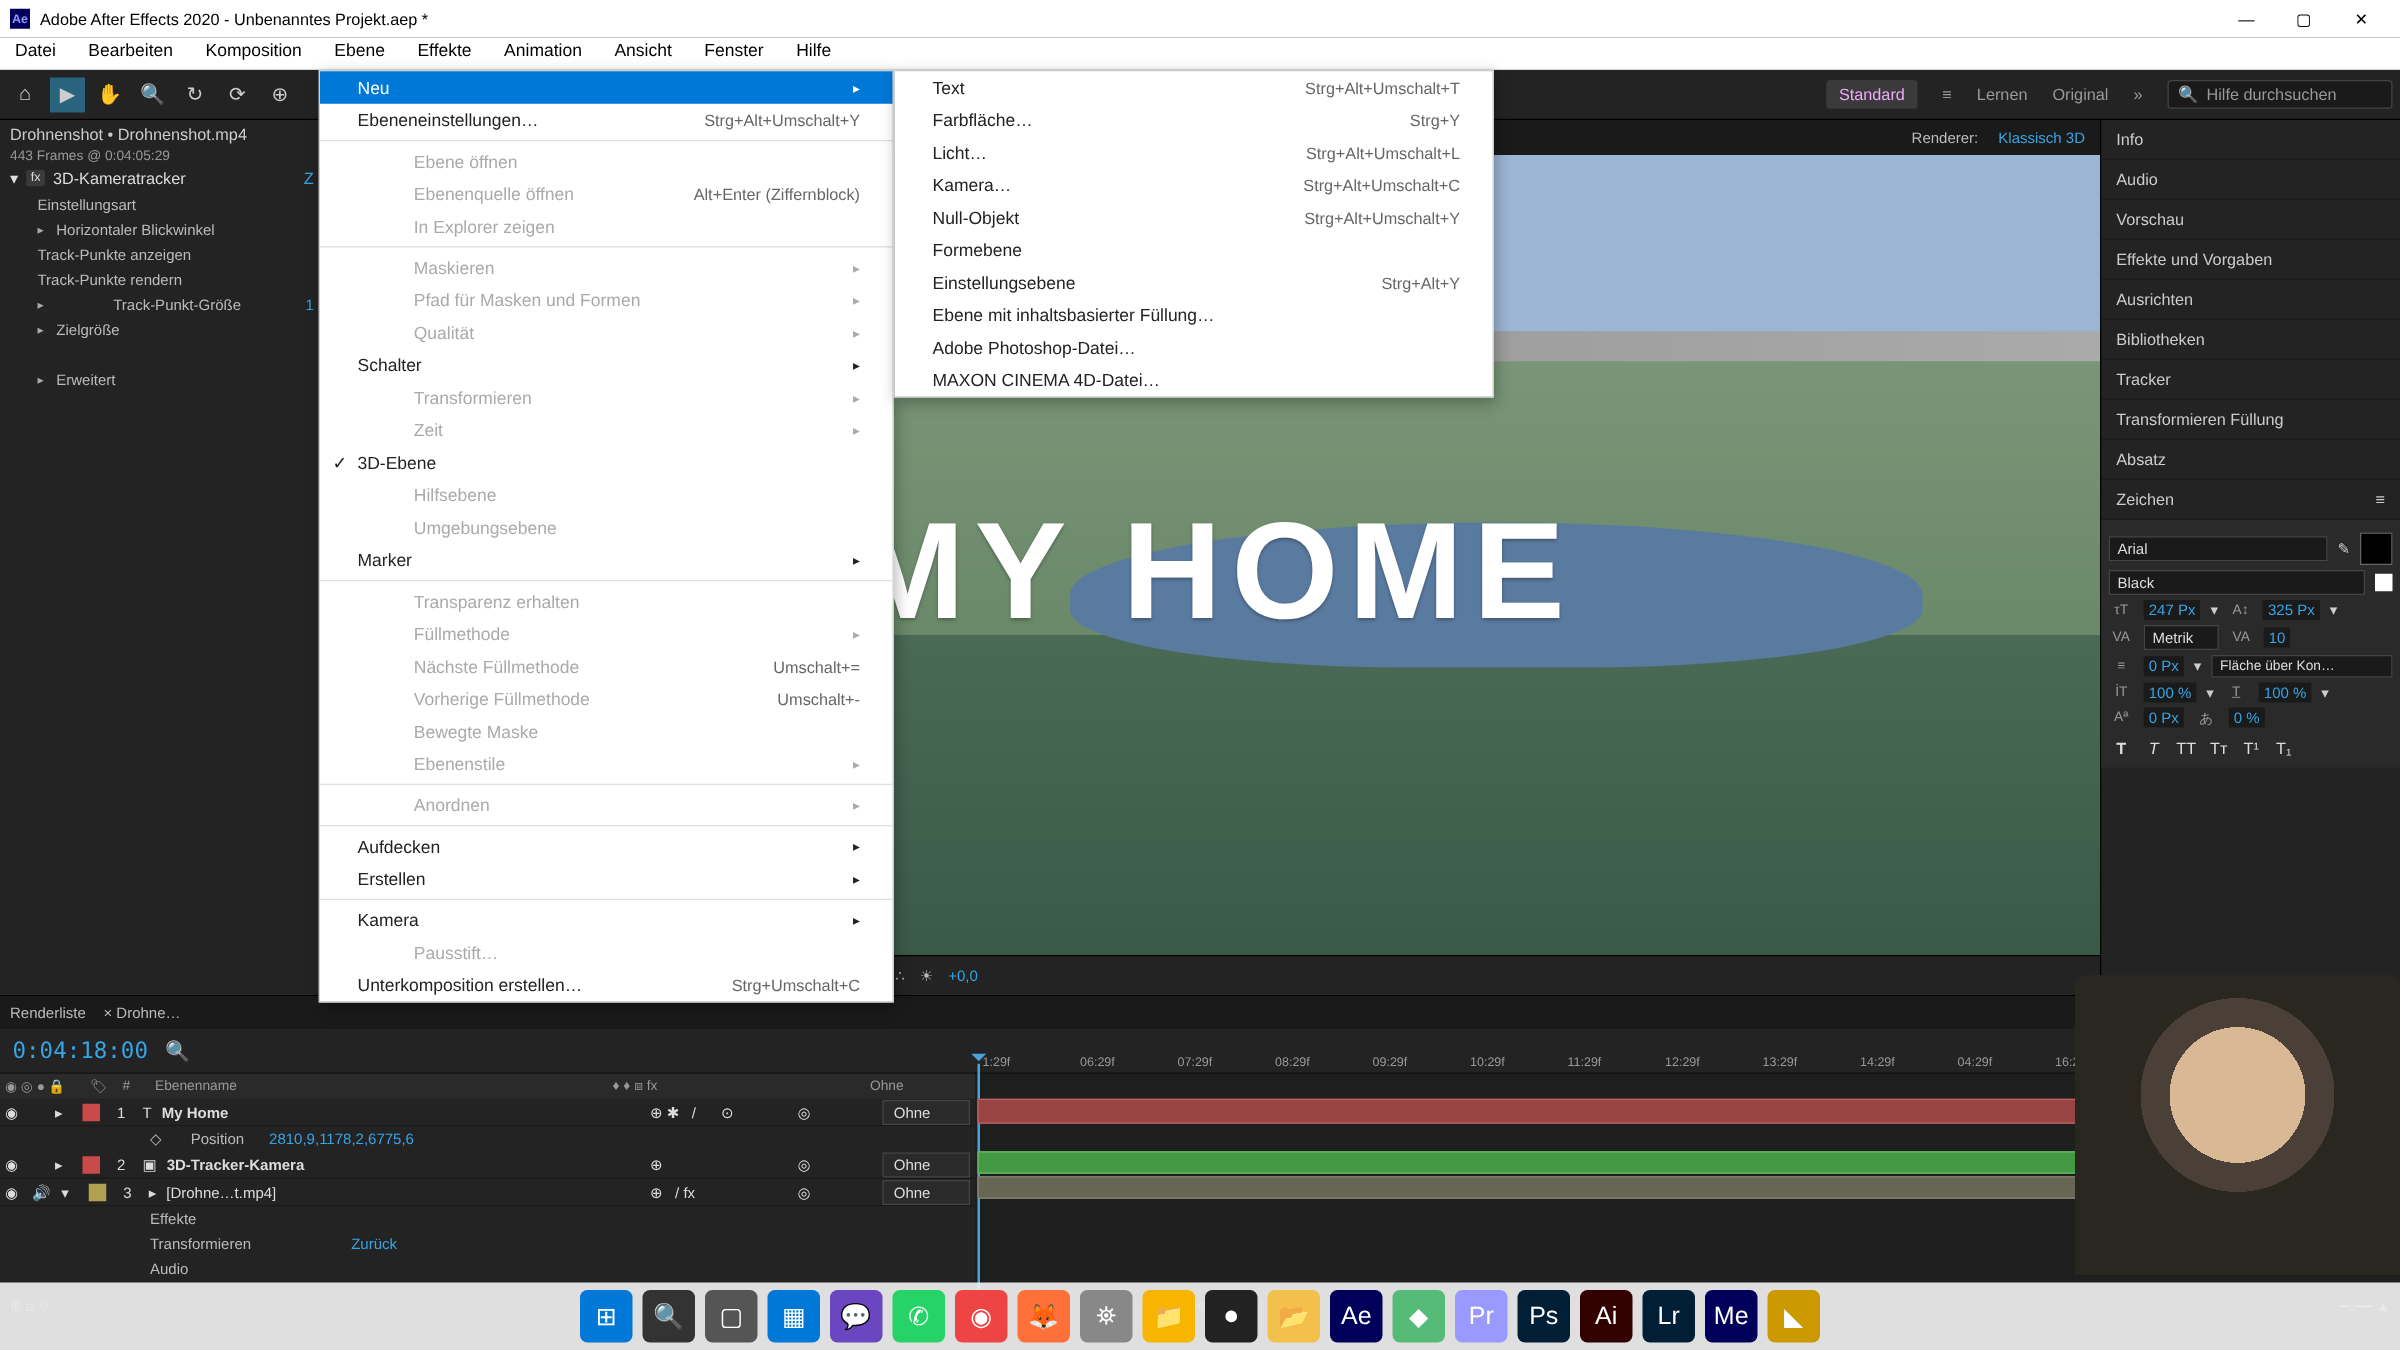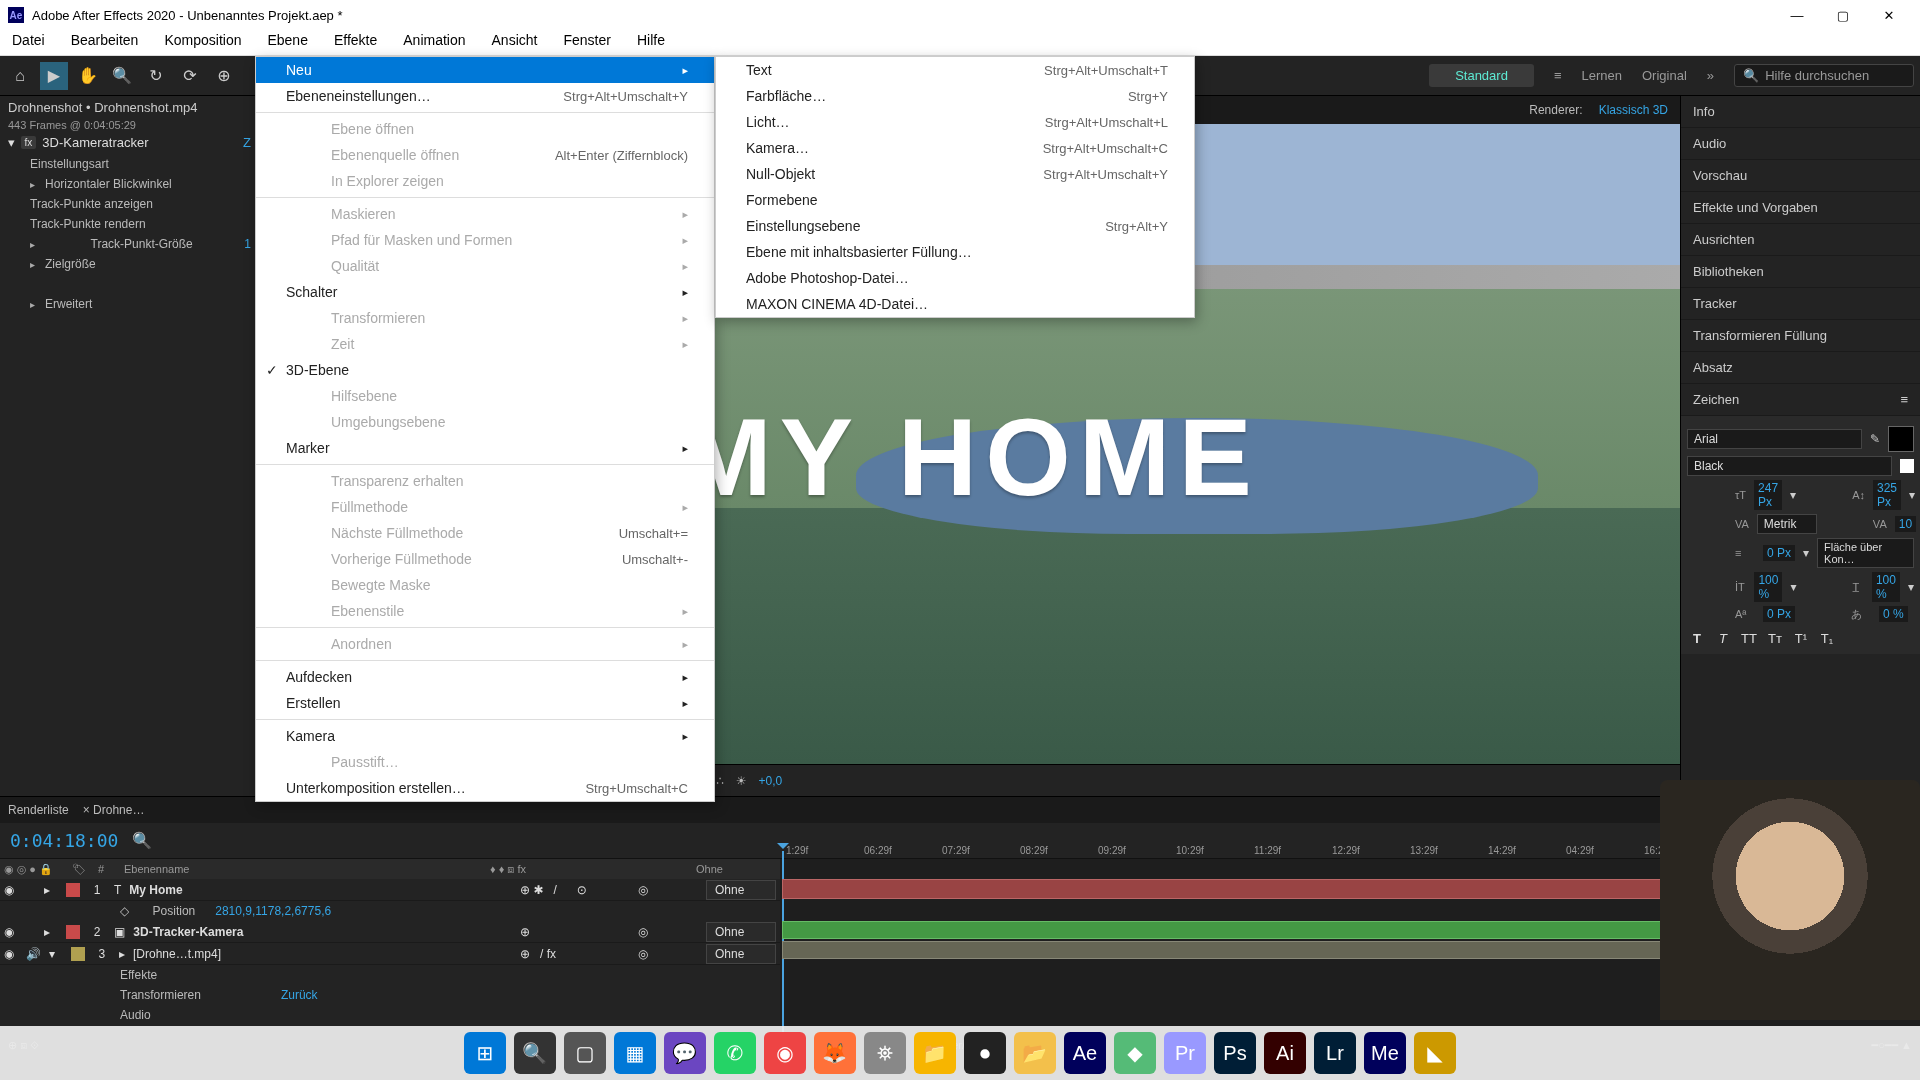--- a/index.html
+++ b/index.html
@@ -15,21 +15,21 @@
 .menubar { height: 26px; background: #fff; color: #000; display: flex; align-items: flex-start; padding: 0 8px; font-size: 14px; gap: 18px; border-bottom: 1px solid #ddd; }
 .menubar div { padding: 2px 4px; }
 
 
 .toolbar { height: 40px; background: #232323; display: flex; align-items: center; padding: 0 6px; gap: 6px; border-bottom: 1px solid #000; }
 .tool { width: 28px; height: 28px; display: flex; align-items: center; justify-content: center; color: #ccc; font-size: 16px; }
 .tool.active { background: #2a637d; }
 .tool-label { color: #ccc; font-size: 13px; margin-left: 12px; }
 
 .workspace-tabs { margin-left: auto; display: flex; align-items: center; gap: 20px; color: #999; font-size: 13px; }
-.ws-tab.active { color: #5eead4; background: #3a3a3a; padding: 4px 26px; border-radius: 3px; }
+.ws-tab.active { color: #f0abfc; background: #3a3a3a; padding: 4px 10px; border-radius: 3px; }
 .search-box { background: #1a1a1a; border: 1px solid #444; padding: 3px 8px; color: #999; font-size: 13px; width: 180px; border-radius: 3px; display: flex; align-items: center; gap: 6px; }
 
 
 .main { display: flex; height: 700px; }
 
 
 .left-panel { width: 260px; background: #232323; border-right: 1px solid #000; font-size: 12px; }
 .left-panel .proj-info { padding: 4px 8px; color: #ccc; font-size: 13px; }
 .left-panel .proj-sub { padding: 0 8px; color: #999; font-size: 11px; }
 .effect-row { padding: 4px 8px; display: flex; align-items: center; gap: 6px; color: #ddd; font-size: 13px; }
@@ -61,21 +61,21 @@
 .viewer-bottom { height: 32px; background: #232323; display: flex; align-items: center; padding: 0 8px; gap: 12px; font-size: 12px; color: #bbb; border-top: 1px solid #000; }
 .vb-dd { background: #2a2a2a; padding: 2px 8px; border: 1px solid #444; }
 
 
 .right-panels { width: 240px; background: #232323; border-left: 1px solid #000; display: flex; flex-direction: column; font-size: 13px; }
 .rp-item { padding: 8px 12px; color: #ccc; border-bottom: 1px solid #1a1a1a; display: flex; justify-content: space-between; align-items: center; }
 .char-panel { background: #2a2a2a; padding: 6px; }
 .char-row { display: flex; align-items: center; gap: 8px; margin: 4px 0; font-size: 12px; }
 .char-dd { flex: 1; background: #1a1a1a; border: 1px solid #444; padding: 2px 6px; color: #ddd; }
 .char-num { background: #1a1a1a; color: #35a5e5; padding: 1px 4px; font-size: 12px; }
-.char-label { width: 20px; text-align: left; color: #999; font-size: 11px; margin-left: 48px; }
+.char-label { width: 20px; text-align: center; color: #999; font-size: 11px; }
 .style-btns { display: flex; gap: 6px; margin-top: 6px; }
 .style-btn { width: 20px; height: 20px; display: flex; align-items: center; justify-content: center; color: #ddd; font-size: 13px; }
 
 
 .timeline { height: 260px; background: #232323; border-top: 1px solid #000; display: flex; flex-direction: column; }
 .tl-tabs { height: 26px; background: #1a1a1a; display: flex; align-items: center; padding: 0 8px; font-size: 12px; color: #bbb; gap: 14px; }
 .tl-body { flex: 1; display: flex; }
 .tl-left { width: 780px; background: #232323; }
 .tl-time-row { height: 36px; display: flex; align-items: center; padding: 0 10px; border-bottom: 1px solid #111; gap: 14px; }
 .tl-timecode { color: #35a5e5; font-size: 18px; font-family: monospace; }

